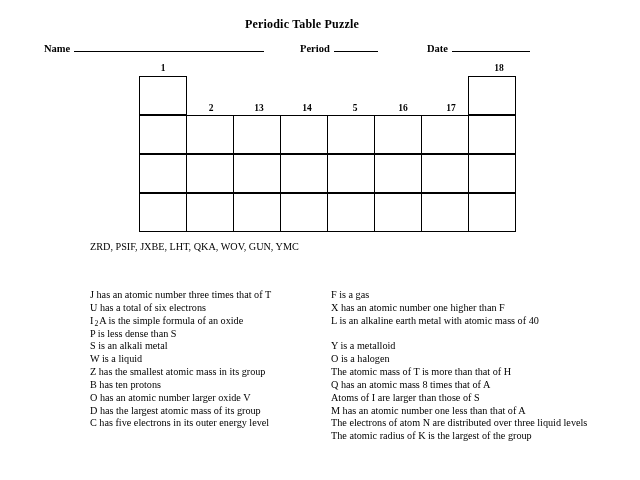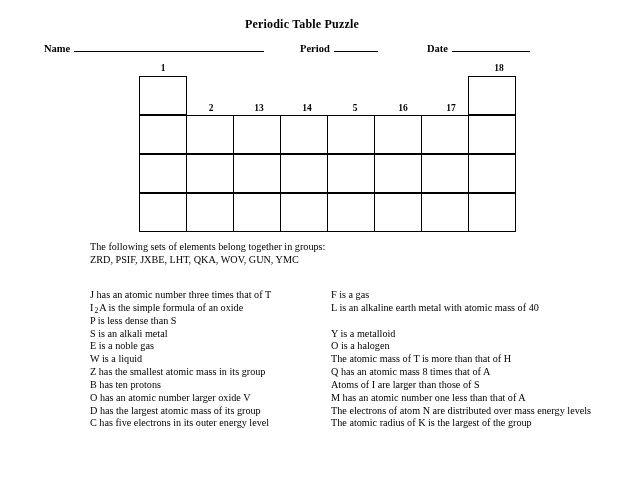--- a/index.html
+++ b/index.html
@@ -207,46 +207,46 @@
         <div class="pcell"></div>
         <div class="pcell"></div>
         <div class="pcell"></div>
         <div class="pcell"></div>
         <div class="pcell"></div>
         <div class="pcell"></div>
       </div>
     </div>
 
   <div class="groups-note">
-    <div>The following sets of elements belong together in groups:</div>
     <div>ZRD, PSIF, JXBE, LHT, QKA, WOV, GUN, YMC</div>
   </div>
 
   <div class="clues">
     <div class="clue-col" id="clue-col-left">
         <div class="clue">J  has an atomic number three times that of T</div>
+        <div class="clue">U  has a total of six electrons</div>
         <div class="clue"><span>I</span><span class="sub">2</span><span>A is the simple formula of an oxide</span></div>
         <div class="clue">P  is less dense than S</div>
         <div class="clue">S  is an alkali metal</div>
-        <div class="clue">E  is a noble gas</div>
         <div class="clue">W is a liquid</div>
         <div class="clue">Z  has the smallest atomic mass in its group</div>
         <div class="clue">B  has ten protons</div>
         <div class="clue">O  has an atomic number larger oxide V</div>
         <div class="clue">D  has the largest atomic mass of its group</div>
         <div class="clue">C  has five electrons in its outer energy level</div>
       </div>
     <div class="clue-col" id="clue-col-right">
         <div class="clue">F  is a gas</div>
+        <div class="clue">X has an atomic number one higher than F</div>
         <div class="clue">L  is an alkaline earth metal with atomic mass of 40</div>
         <div class="clue spacer">&nbsp;</div>
         <div class="clue">Y is a metalloid</div>
         <div class="clue">O  is a halogen</div>
         <div class="clue">The atomic mass of T  is more than that of H</div>
         <div class="clue">Q  has an atomic mass 8 times that of A</div>
         <div class="clue">Atoms of I  are larger than those of S</div>
         <div class="clue">M  has an atomic number one less than that of A</div>
-        <div class="clue">The electrons of atom N are distributed over mass energy levels</div>
+        <div class="clue">The electrons of atom N are distributed over three liquid levels</div>
         <div class="clue">The atomic radius of K  is the largest of the group</div>
       </div>
   </div>
 
 </div>
 
 </body></html>

